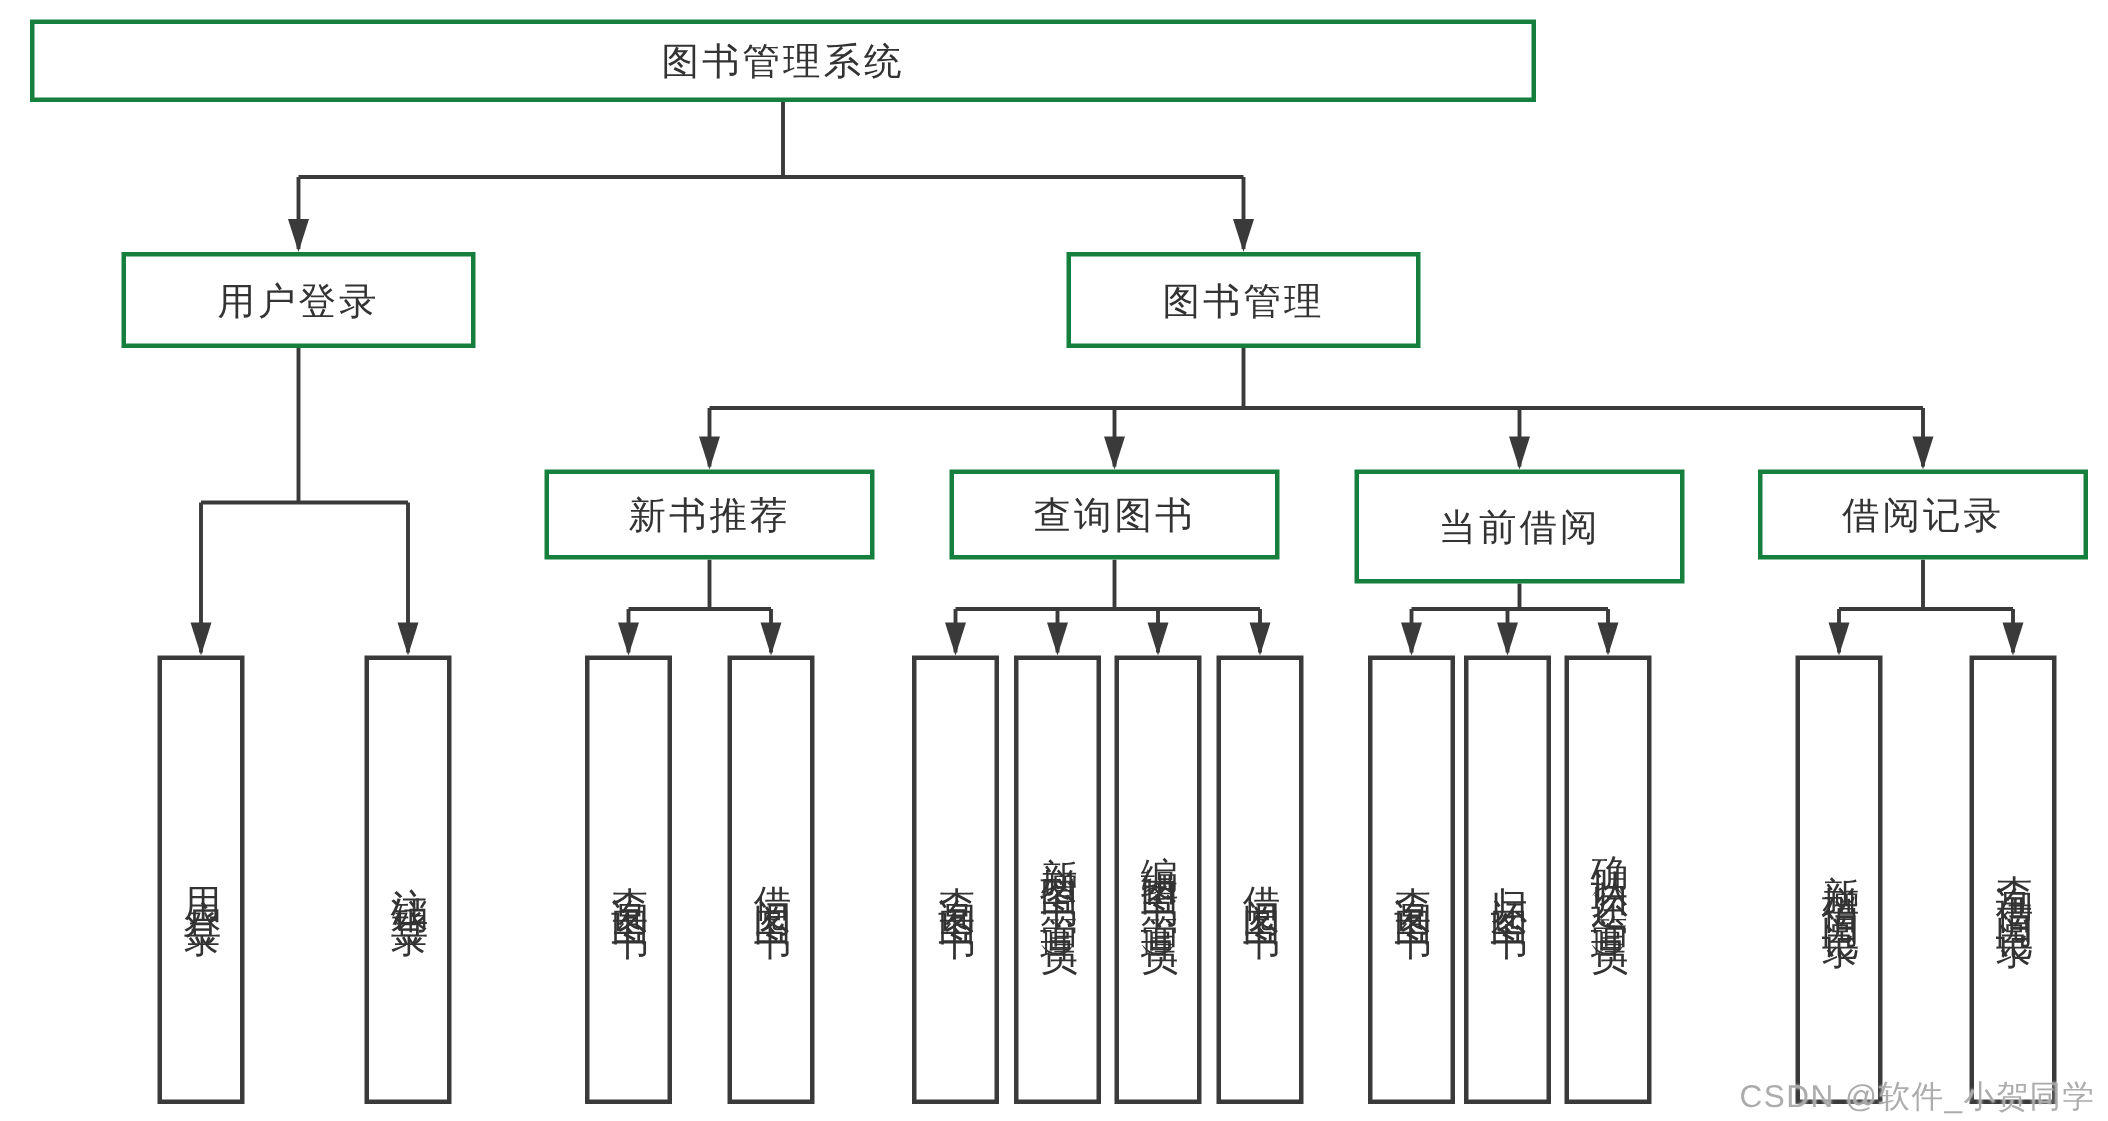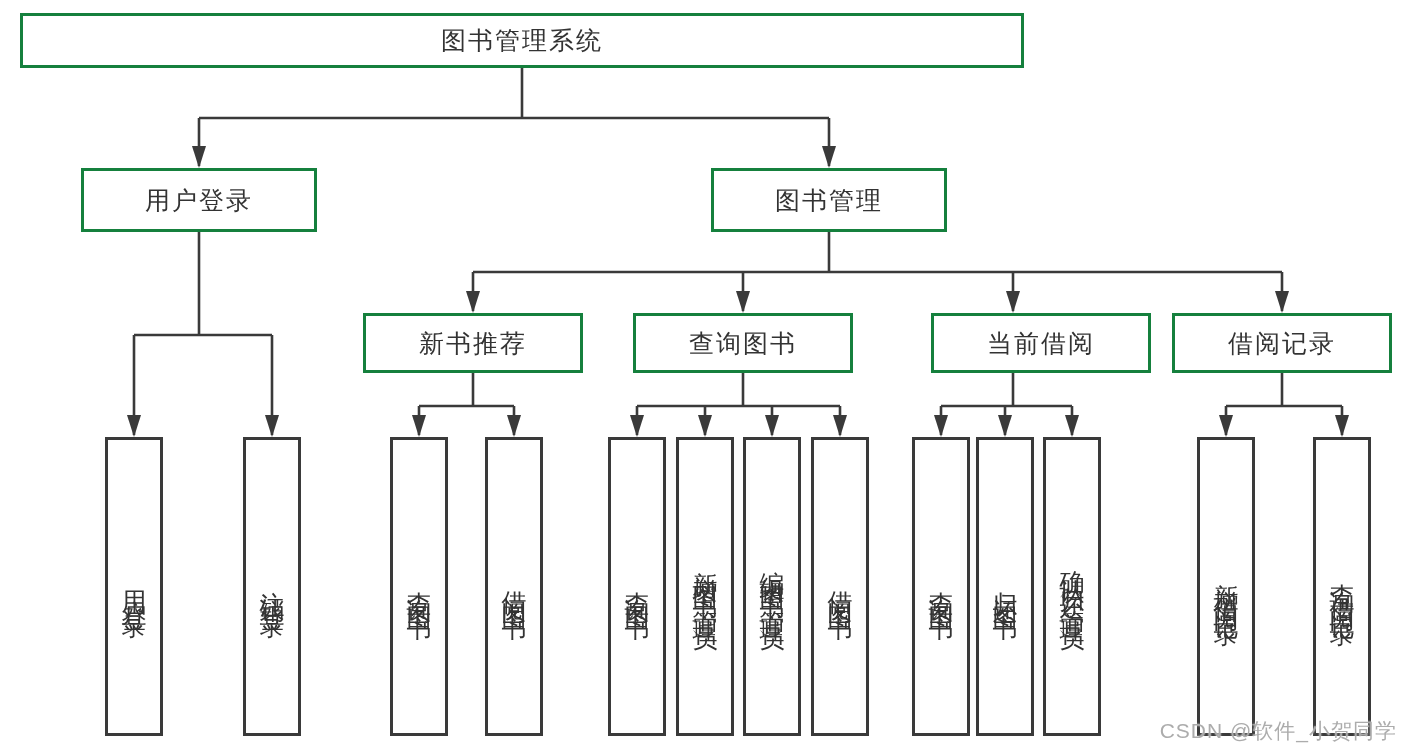--- a/index.html
+++ b/index.html
@@ -23,21 +23,21 @@
     font-size:25px;letter-spacing:8px;color:#333333;line-height:1;
   }
   
   #root{left:20px;top:13px;width:1004px;height:55px;}
   
   #n-login{left:81px;top:168px;width:236px;height:64px;}
   #n-bookmgmt{left:711px;top:168px;width:236px;height:64px;}
   
   #n-newbook{left:363px;top:313px;width:220px;height:60px;}
   #n-borrow{left:633px;top:313px;width:220px;height:60px;}
-  #n-current{left:903px;top:313px;width:220px;height:60px;margin-left:28px;}
+  #n-current{left:903px;top:313px;width:220px;height:76px;}
   #n-records{left:1172px;top:313px;width:220px;height:60px;}
   
   #lf-user-login{left:105px;}
   #lf-logout{left:243px;}
   #lf-nb-query{left:390px;}
   #lf-nb-borrow{left:485px;}
   #lf-bb-query{left:608px;}
   #lf-bb-add{left:676px;}
   #lf-bb-edit{left:743px;}
   #lf-bb-borrow{left:811px;}

